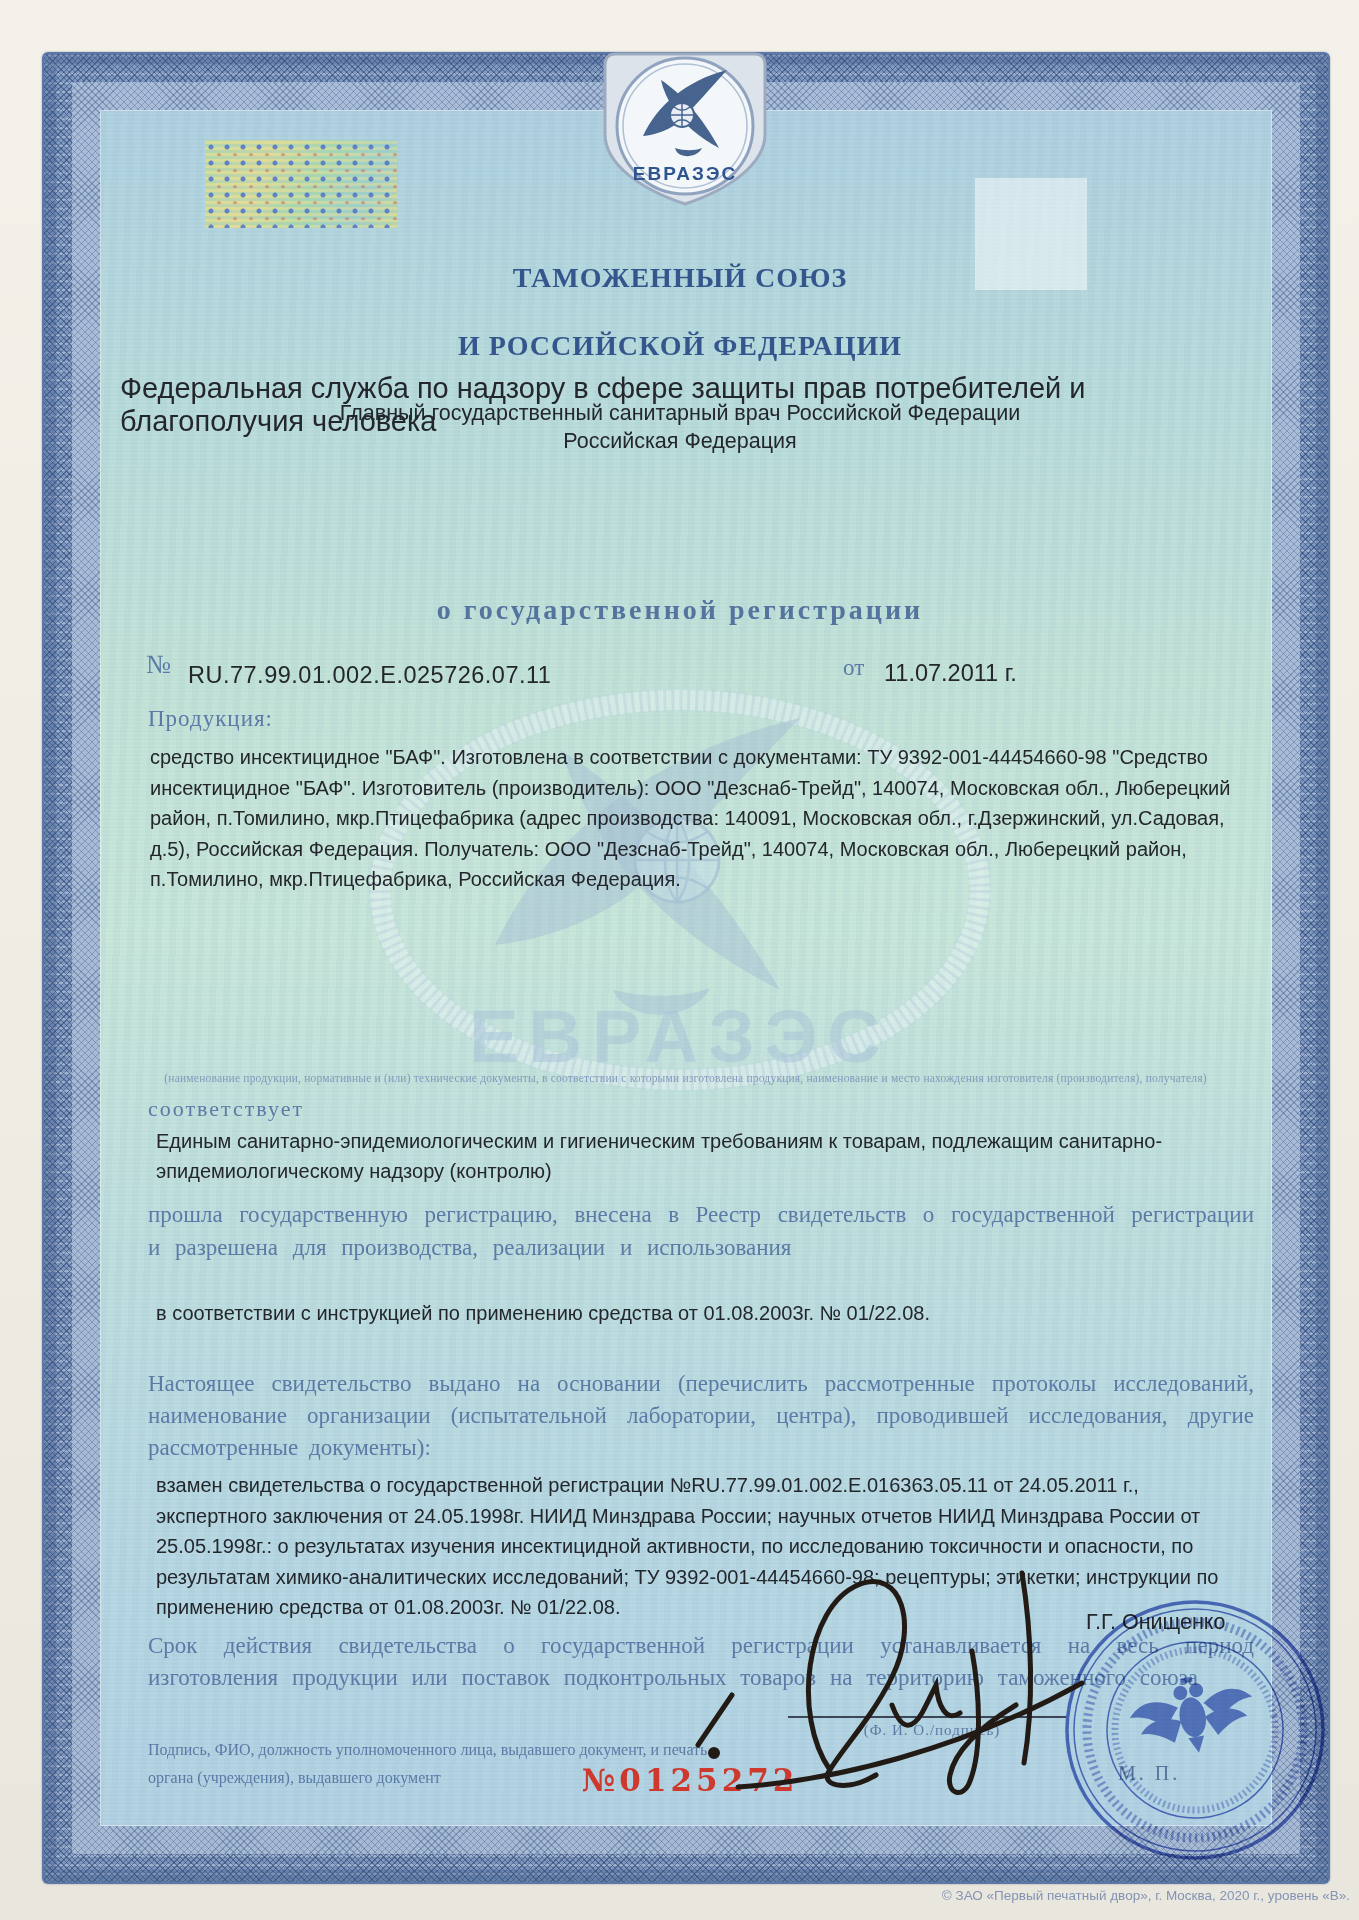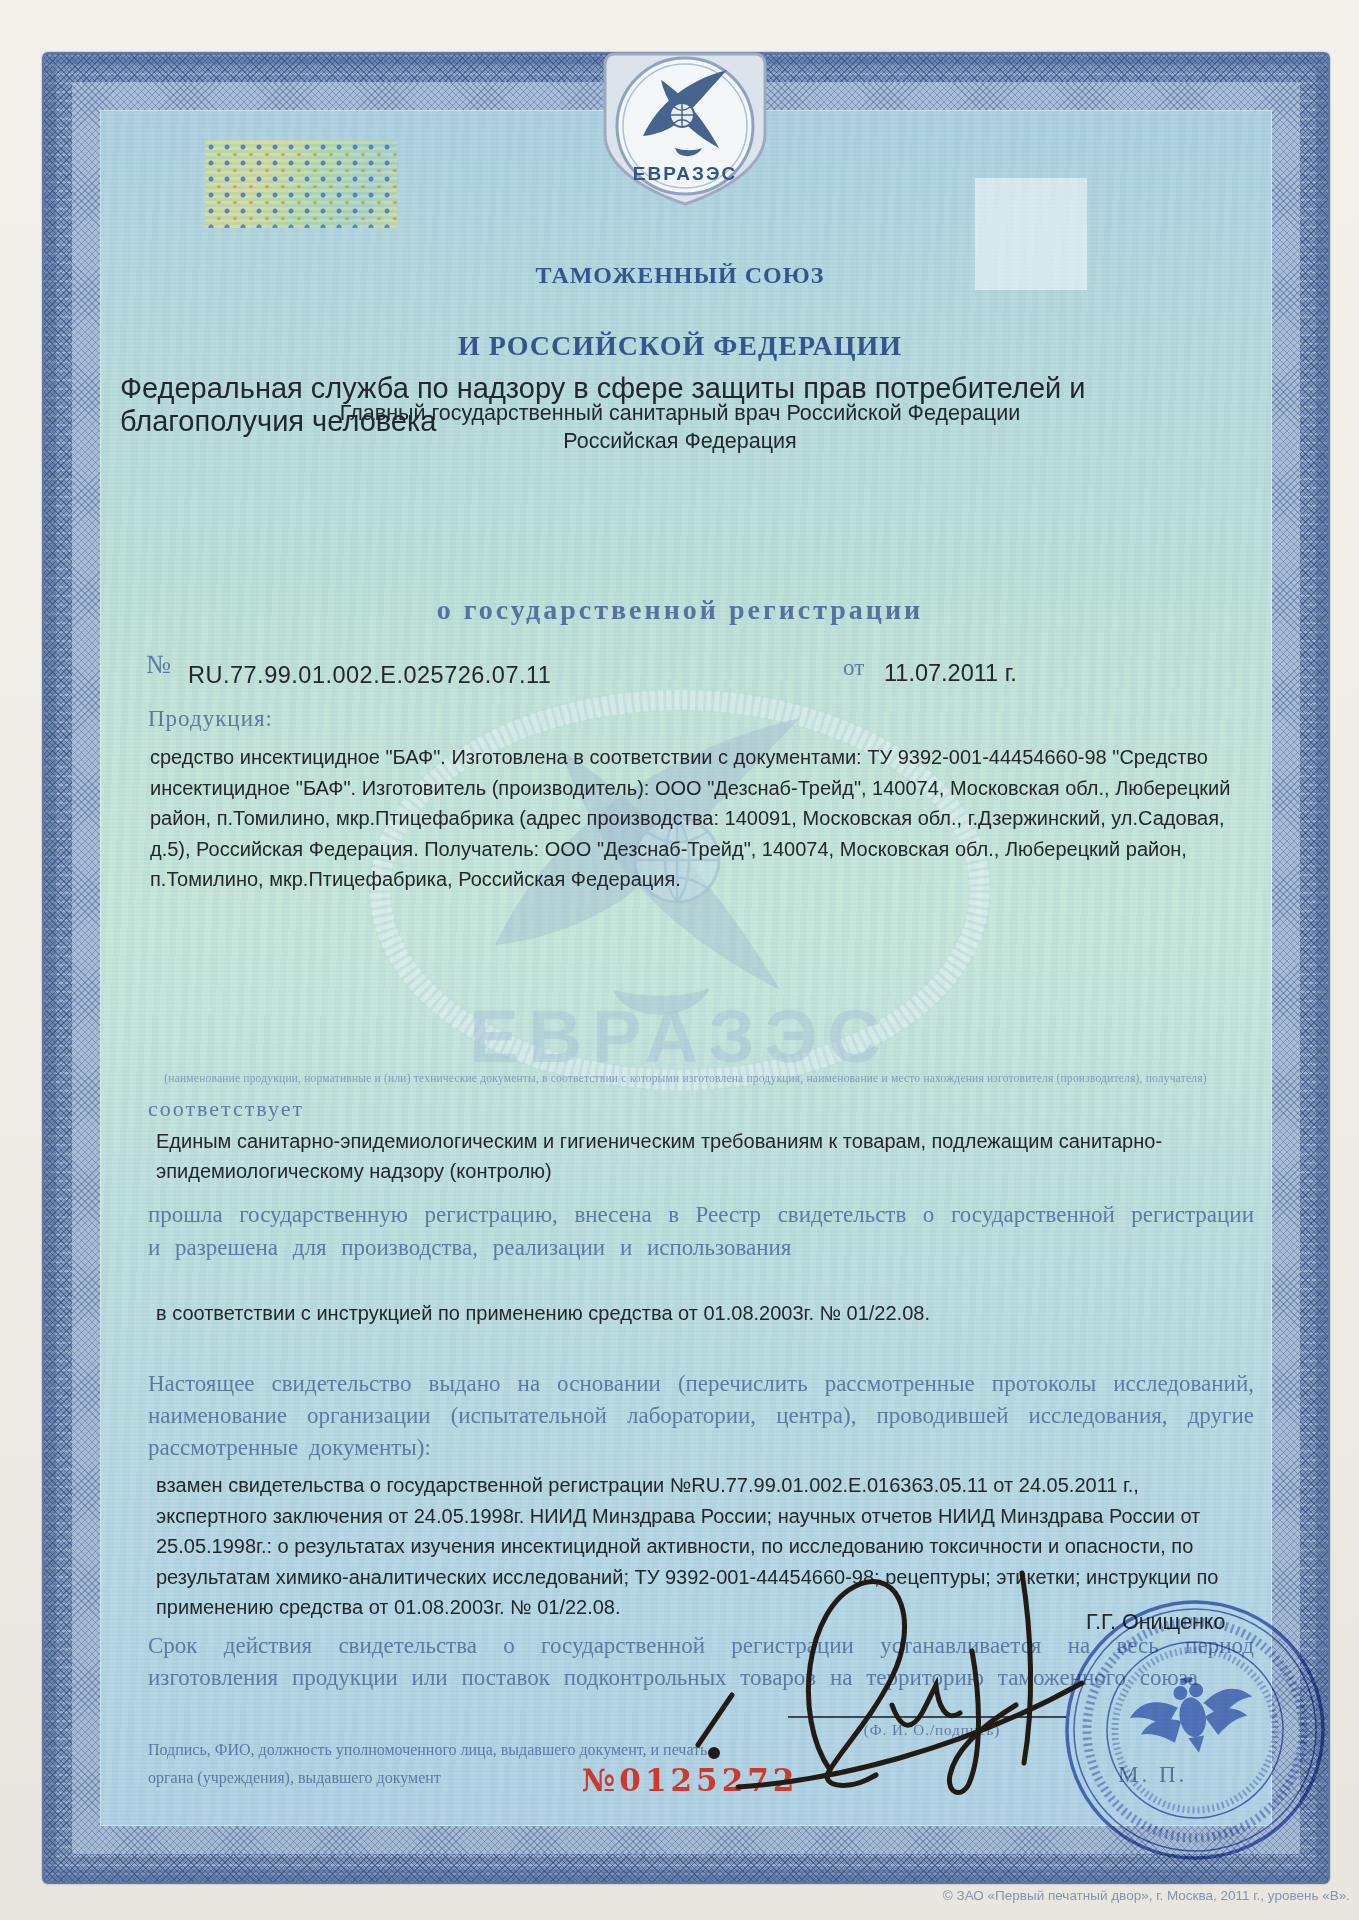--- a/index.html
+++ b/index.html
@@ -42,21 +42,21 @@
   .abs{position:absolute;}
   .ser{font-family:"Liberation Serif","DejaVu Serif",serif;}
   .sans{font-family:"Liberation Sans","DejaVu Sans",sans-serif;}
 
   .hdr-blue{color:#35568c;font-weight:bold;text-align:center;}
   .form-blue{color:#5b7aa6;}
   .ink{color:#23272c;}
   .tiny{color:#8499bb;}
 
   
-  .h-line1{left:130px;top:262px;width:1100px;font-size:24px;letter-spacing:1px;}
+  .h-line1{left:130px;top:262px;width:1100px;font-size:28px;letter-spacing:1px;}
   .h-line2{left:130px;top:296px;width:1100px;font-size:28px;letter-spacing:1px;}
   .h-line3{left:130px;top:330px;width:1100px;font-size:28px;letter-spacing:1px;}
   .h-ag1{left:120px;top:372px;width:1120px;font-size:29px;}
   .h-ag2{left:120px;top:401px;width:1120px;font-size:21.5px;text-align:center;}
   .h-ag3{left:120px;top:429px;width:1120px;font-size:21.5px;text-align:center;}
   .h-foot{left:170px;top:486px;width:1020px;font-size:12px;text-align:center;letter-spacing:.3px;}
 
   .t-main{left:130px;top:530px;width:1100px;font-size:44px;letter-spacing:9px;text-align:center;color:#54749f;font-weight:bold;text-shadow:0 0 1px rgba(84,116,159,.4);}
   .t-sub{left:130px;top:594px;width:1100px;font-size:28px;letter-spacing:3px;text-align:center;color:#54749f;font-weight:bold;}
 
@@ -77,21 +77,21 @@
 
   .basis-intro{left:148px;top:1368px;width:1106px;font-size:23px;line-height:32px;text-align:justify;word-spacing:5px;}
   .basis-docs{left:156px;top:1470px;width:1098px;font-size:20px;line-height:30.5px;}
   .validity{left:148px;top:1630px;width:1106px;font-size:23px;line-height:32px;text-align:justify;word-spacing:8px;}
 
   .sign-caption{left:148px;top:1736px;width:560px;font-size:16px;line-height:27.5px;}
   .serial{left:520px;top:1762px;width:340px;font-size:31px;letter-spacing:4px;text-align:center;color:#ce392d;font-weight:bold;font-family:"DejaVu Serif",serif;}
   .fio-line{left:788px;top:1716px;width:278px;border-top:2px solid #3c4654;height:0;}
   .fio-caption{left:812px;top:1722px;width:240px;font-size:15px;text-align:center;letter-spacing:1px;}
   .signer{left:1086px;top:1610px;font-size:21.5px;font-weight:normal;}
-  .mp{left:1118px;top:1762px;font-size:23px;letter-spacing:3px;color:#56749c;}
+  .mp{left:1118px;top:1762px;font-size:20px;letter-spacing:3px;color:#56749c;}
 
   .footer{left:560px;top:1888px;width:790px;font-size:13.5px;text-align:right;color:#8294b4;}
 
   
   .holo{
     left:205px;top:140px;width:192px;height:88px;border-radius:2px;
     background-image:
       radial-gradient(circle 3px at 6px 7px,rgba(60,100,200,.85) 2px,rgba(60,100,200,0) 3px),
       radial-gradient(circle 2px at 14px 15px,rgba(210,120,90,.7) 1.5px,rgba(210,120,90,0) 2.5px),
       repeating-linear-gradient(0deg,rgba(230,220,120,.45) 0 3px,rgba(140,200,160,.4) 3px 6px),
@@ -209,15 +209,15 @@
       <path d="M18,190 L52,140"></path>
       <circle cx="34" cy="198" r="3.5" fill="#221a14"></circle>
       <path d="M150,215 C112,160 126,52 178,30 C222,12 238,70 212,122 C190,166 160,196 148,218 C142,232 170,236 196,220"></path>
       <path d="M212,150 C220,172 230,178 242,158 C248,147 252,138 256,130 C258,150 266,168 280,158"></path>
       <path d="M292,96 C300,140 302,196 290,226 C284,244 266,240 270,220 C275,196 300,172 336,150"></path>
       <path d="M342,18 C352,80 354,150 344,208"></path>
       <path d="M58,232 C150,226 280,196 402,128"></path>
     </g>
   </svg>
 
-  <div class="abs sans footer">© ЗАО «Первый печатный двор»,  г. Москва,  2011 г., уровень «В».</div>
+  <div class="abs sans footer">© ЗАО «Первый печатный двор»,  г. Москва,  2020 г., уровень «В».</div>
 
 </div>
 
 </body></html>

